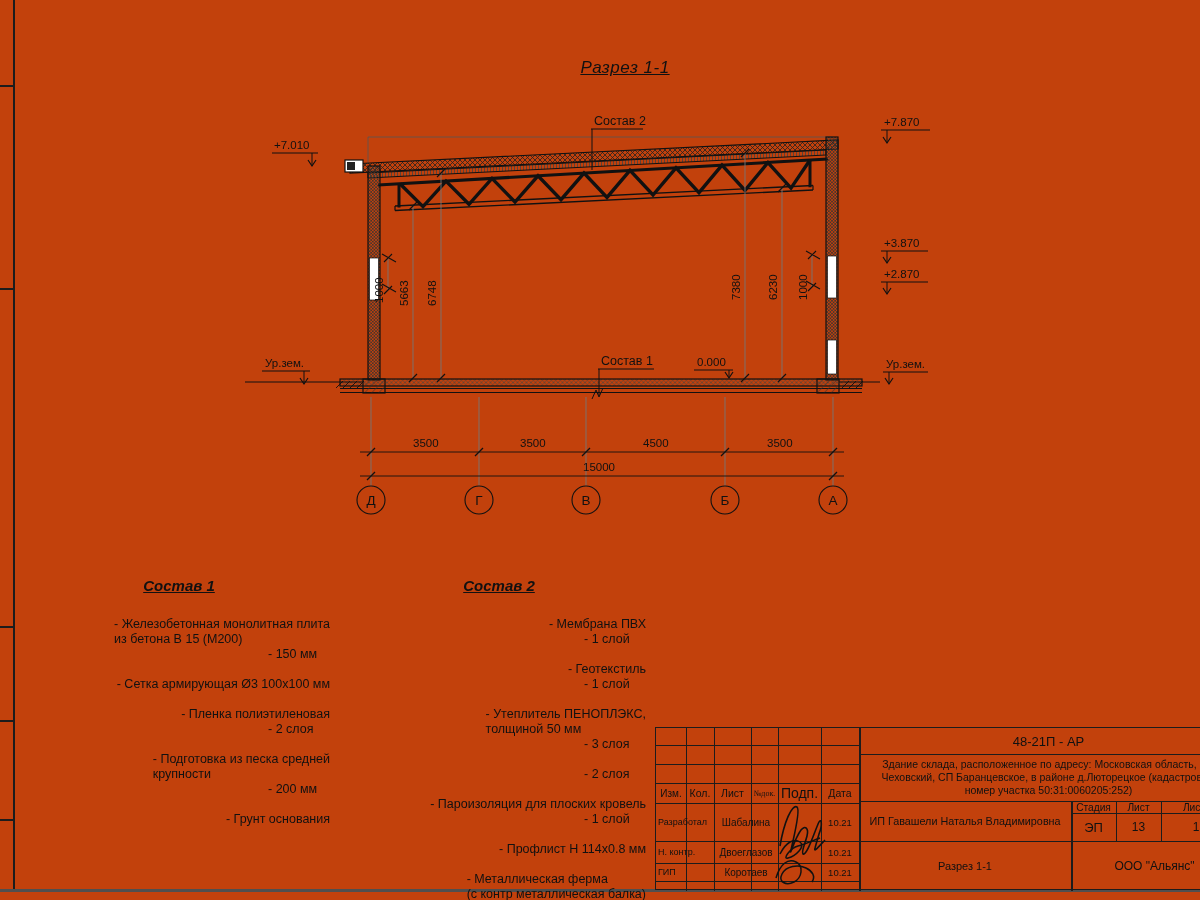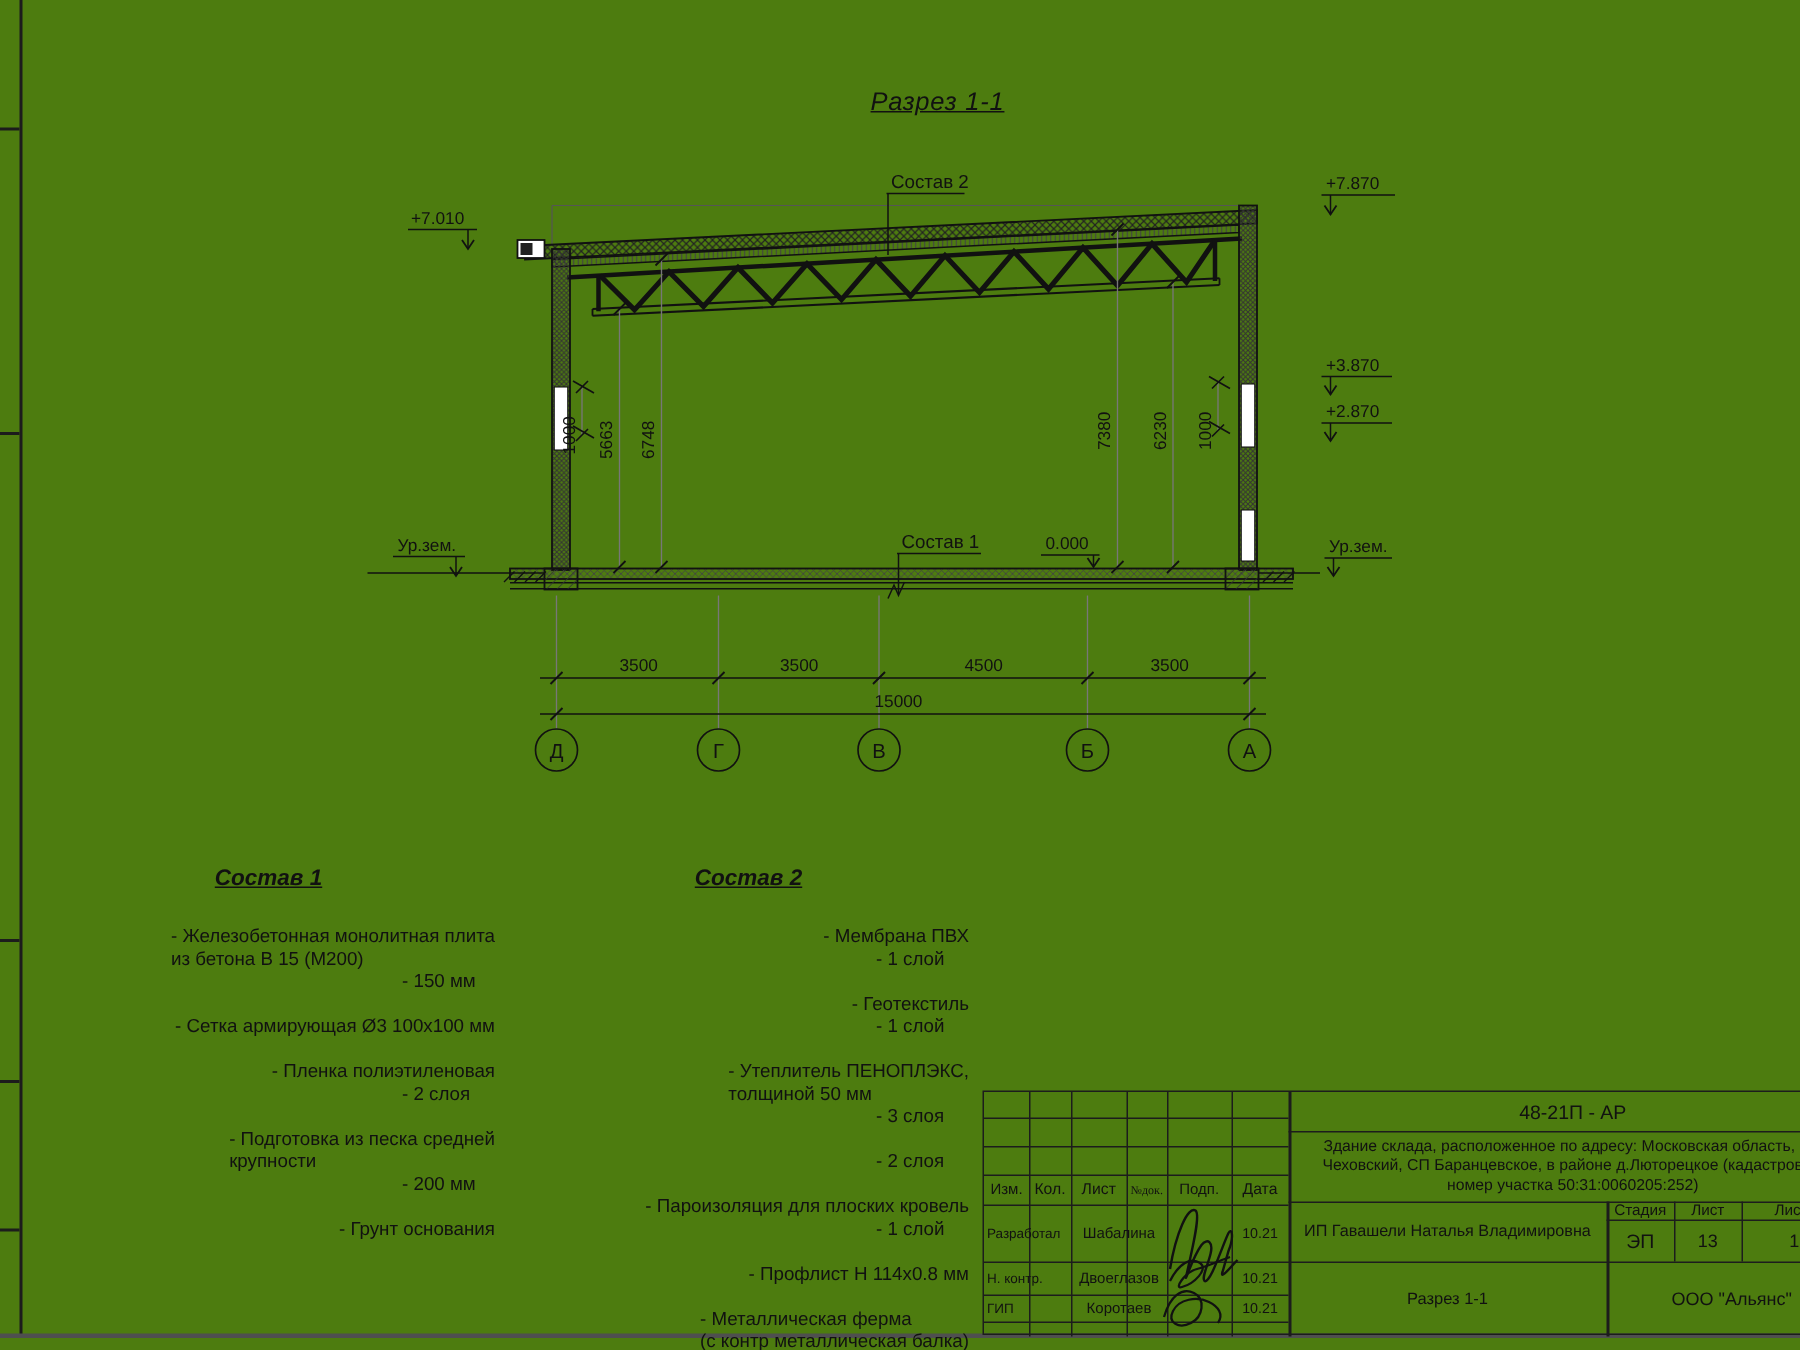--- a/index.html
+++ b/index.html
@@ -1,16 +1,16 @@
 <!DOCTYPE html>
 <html><head>
 <meta charset="utf-8">
 <style>
   html,body{margin:0;padding:0;background:#fff;overflow:hidden;}
-  #page{position:relative;width:1200px;height:900px;background:#4d7c0f;
+  #page{position:relative;width:1200px;height:900px;background:#c2410c;
         font-family:"Liberation Sans",sans-serif;color:#111;}
   svg text{font-family:"Liberation Sans",sans-serif;fill:#111;}
   .abs{position:absolute;}
   
   #dwg-title{left:540px;top:58px;width:170px;text-align:center;font-size:17px;
              font-style:italic;text-decoration:underline;letter-spacing:.5px;}
   
   .sostav{position:absolute;font-size:12.5px;line-height:15px;}
   .sostav h3{margin:0 0 24px 0;text-align:center;font-size:15px;font-style:italic;
              font-weight:bold;text-decoration:underline;}
@@ -301,21 +301,21 @@
     <div class="hl-line" style="left:0;top:135px;width:203px;height:1px;"></div>
     <div class="hl-line" style="left:0;top:153px;width:203px;height:1px;"></div>
     <div class="hl-line" style="left:203px;top:26px;width:379px;height:1.4px;"></div>
     <div class="hl-line" style="left:203px;top:73px;width:379px;height:1.4px;"></div>
     <div class="hl-line" style="left:415px;top:85px;width:167px;height:1px;"></div>
 
     <div class="cell" style="left:0;top:55px;width:30px;height:20px;font-size:10px;">Изм.</div>
     <div class="cell" style="left:30px;top:55px;width:28px;height:20px;font-size:10.5px;">Кол.</div>
     <div class="cell" style="left:58px;top:55px;width:37px;height:20px;font-size:10.5px;">Лист</div>
     <div class="cell" style="left:95px;top:55px;width:27px;height:20px;font-size:8px;font-family:Liberation Serif, serif;">№док.</div>
-    <div class="cell" style="left:122px;top:55px;width:43px;height:20px;font-size:10px;">Подп.</div>
+    <div class="cell" style="left:122px;top:55px;width:43px;height:20px;font-size:14px;">Подп.</div>
     <div class="cell" style="left:165px;top:55px;width:38px;height:20px;font-size:10.5px;">Дата</div>
 
     <div class="cell" style="left:2px;top:75px;width:56px;height:38px;font-size:9px;justify-content:flex-start;">Разработал</div>
     <div class="cell" style="left:58px;top:75px;width:64px;height:38px;font-size:10px;">Шабалина</div>
     <div class="cell" style="left:165px;top:75px;width:38px;height:38px;font-size:9.5px;">10.21</div>
     <div class="cell" style="left:2px;top:113px;width:56px;height:22px;font-size:9px;justify-content:flex-start;">Н. контр.</div>
     <div class="cell" style="left:58px;top:113px;width:64px;height:22px;font-size:10px;">Двоеглазов</div>
     <div class="cell" style="left:165px;top:113px;width:38px;height:22px;font-size:9.5px;">10.21</div>
     <div class="cell" style="left:2px;top:135px;width:56px;height:18px;font-size:9px;justify-content:flex-start;">ГИП</div>
     <div class="cell" style="left:58px;top:135px;width:64px;height:18px;font-size:10px;">Коротаев</div>

